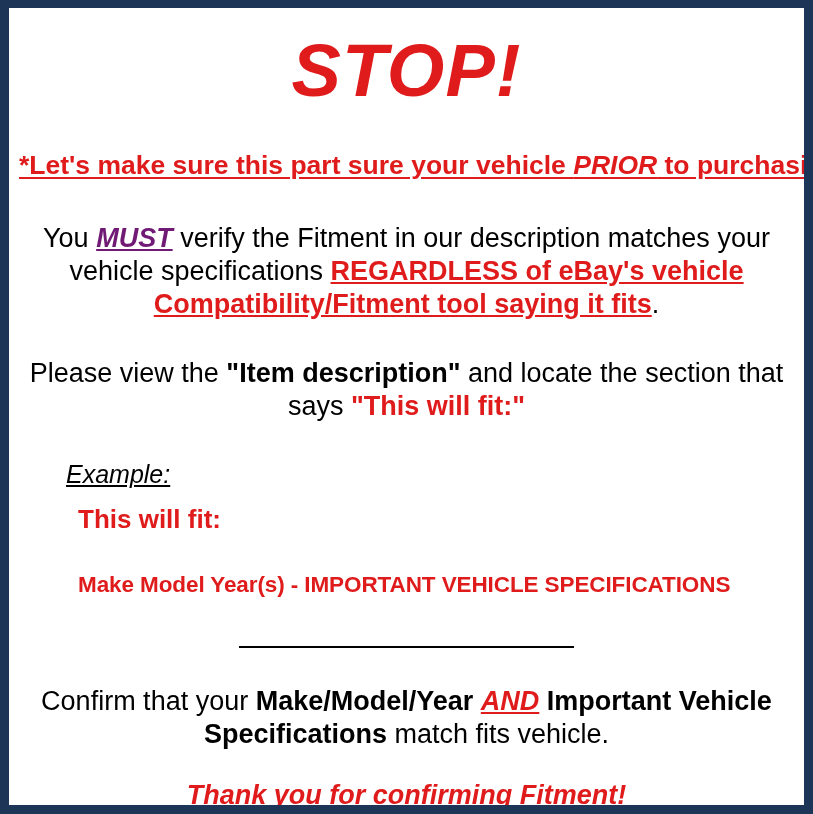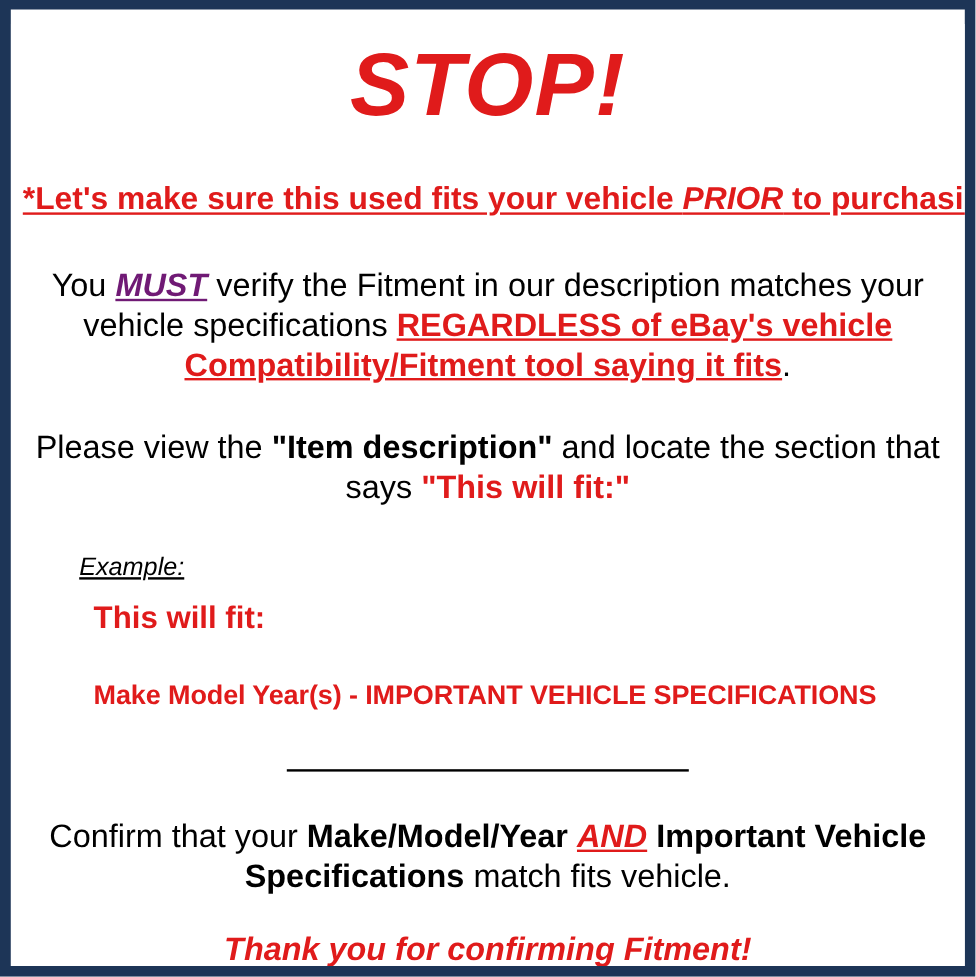--- a/index.html
+++ b/index.html
@@ -105,21 +105,21 @@
   }
 
   
   #example-block {
     padding-top: 38px;
     padding-left: 47px;
     text-align: left;
   }
   #example-label {
     margin: 0;
-    font-size: 21px;
+    font-size: 25px;
     line-height: 1.1;
     font-style: italic;
     color: #000000;
     text-decoration: underline;
     text-underline-offset: 2px;
     display: inline-block;
     text-align: center;
   }
   #example-fit-line {
     margin: 12px;
@@ -165,21 +165,21 @@
   }
 </style>
 </head>
 <body>
 
 <div id="notice-card" style="border-color: rgb(29, 53, 87); background: rgb(255, 255, 255);">
   <div class="inner">
 
     <h1 id="stop-heading" style="color: rgb(224, 27, 27);">STOP!</h1>
 
-    <p id="subtitle-line" style="color: rgb(224, 27, 27);"><span>*Let's make sure this used fits your vehicle </span><span class="i">PRIOR</span><span> to purchasing*</span></p>
+    <p id="subtitle-line" style="color: rgb(224, 27, 27);"><span>*Let's make sure this part sure your vehicle </span><span class="i">PRIOR</span><span> to purchasing*</span></p>
 
     <p id="para-must" class="para" style="color: rgb(0, 0, 0);"><span>You </span><span class="must-token" style="color: #701a75;">MUST</span><span> verify the Fitment in our description matches your vehicle specifications </span><span class="regardless-token" style="color: rgb(224, 27, 27);">REGARDLESS of eBay's vehicle Compatibility/Fitment tool saying it fits</span><span>.</span></p>
 
     <p id="para-view" class="para" style="color: rgb(0, 0, 0);"><span>Please view the </span><span class="b black" style="color: rgb(0, 0, 0);">"Item description"</span><span> and locate the section that says </span><span class="b red" style="color: rgb(224, 27, 27);">"This will fit:"</span></p>
 
     <div id="example-block">
       <div><span id="example-label" style="color: rgb(0, 0, 0);">Example:</span></div>
       <div id="example-fit-line" style="color: rgb(224, 27, 27);">This will fit:</div>
       <div id="example-spec-line" style="color: rgb(224, 27, 27);">Make Model Year(s) - IMPORTANT VEHICLE SPECIFICATIONS</div>
     </div>

